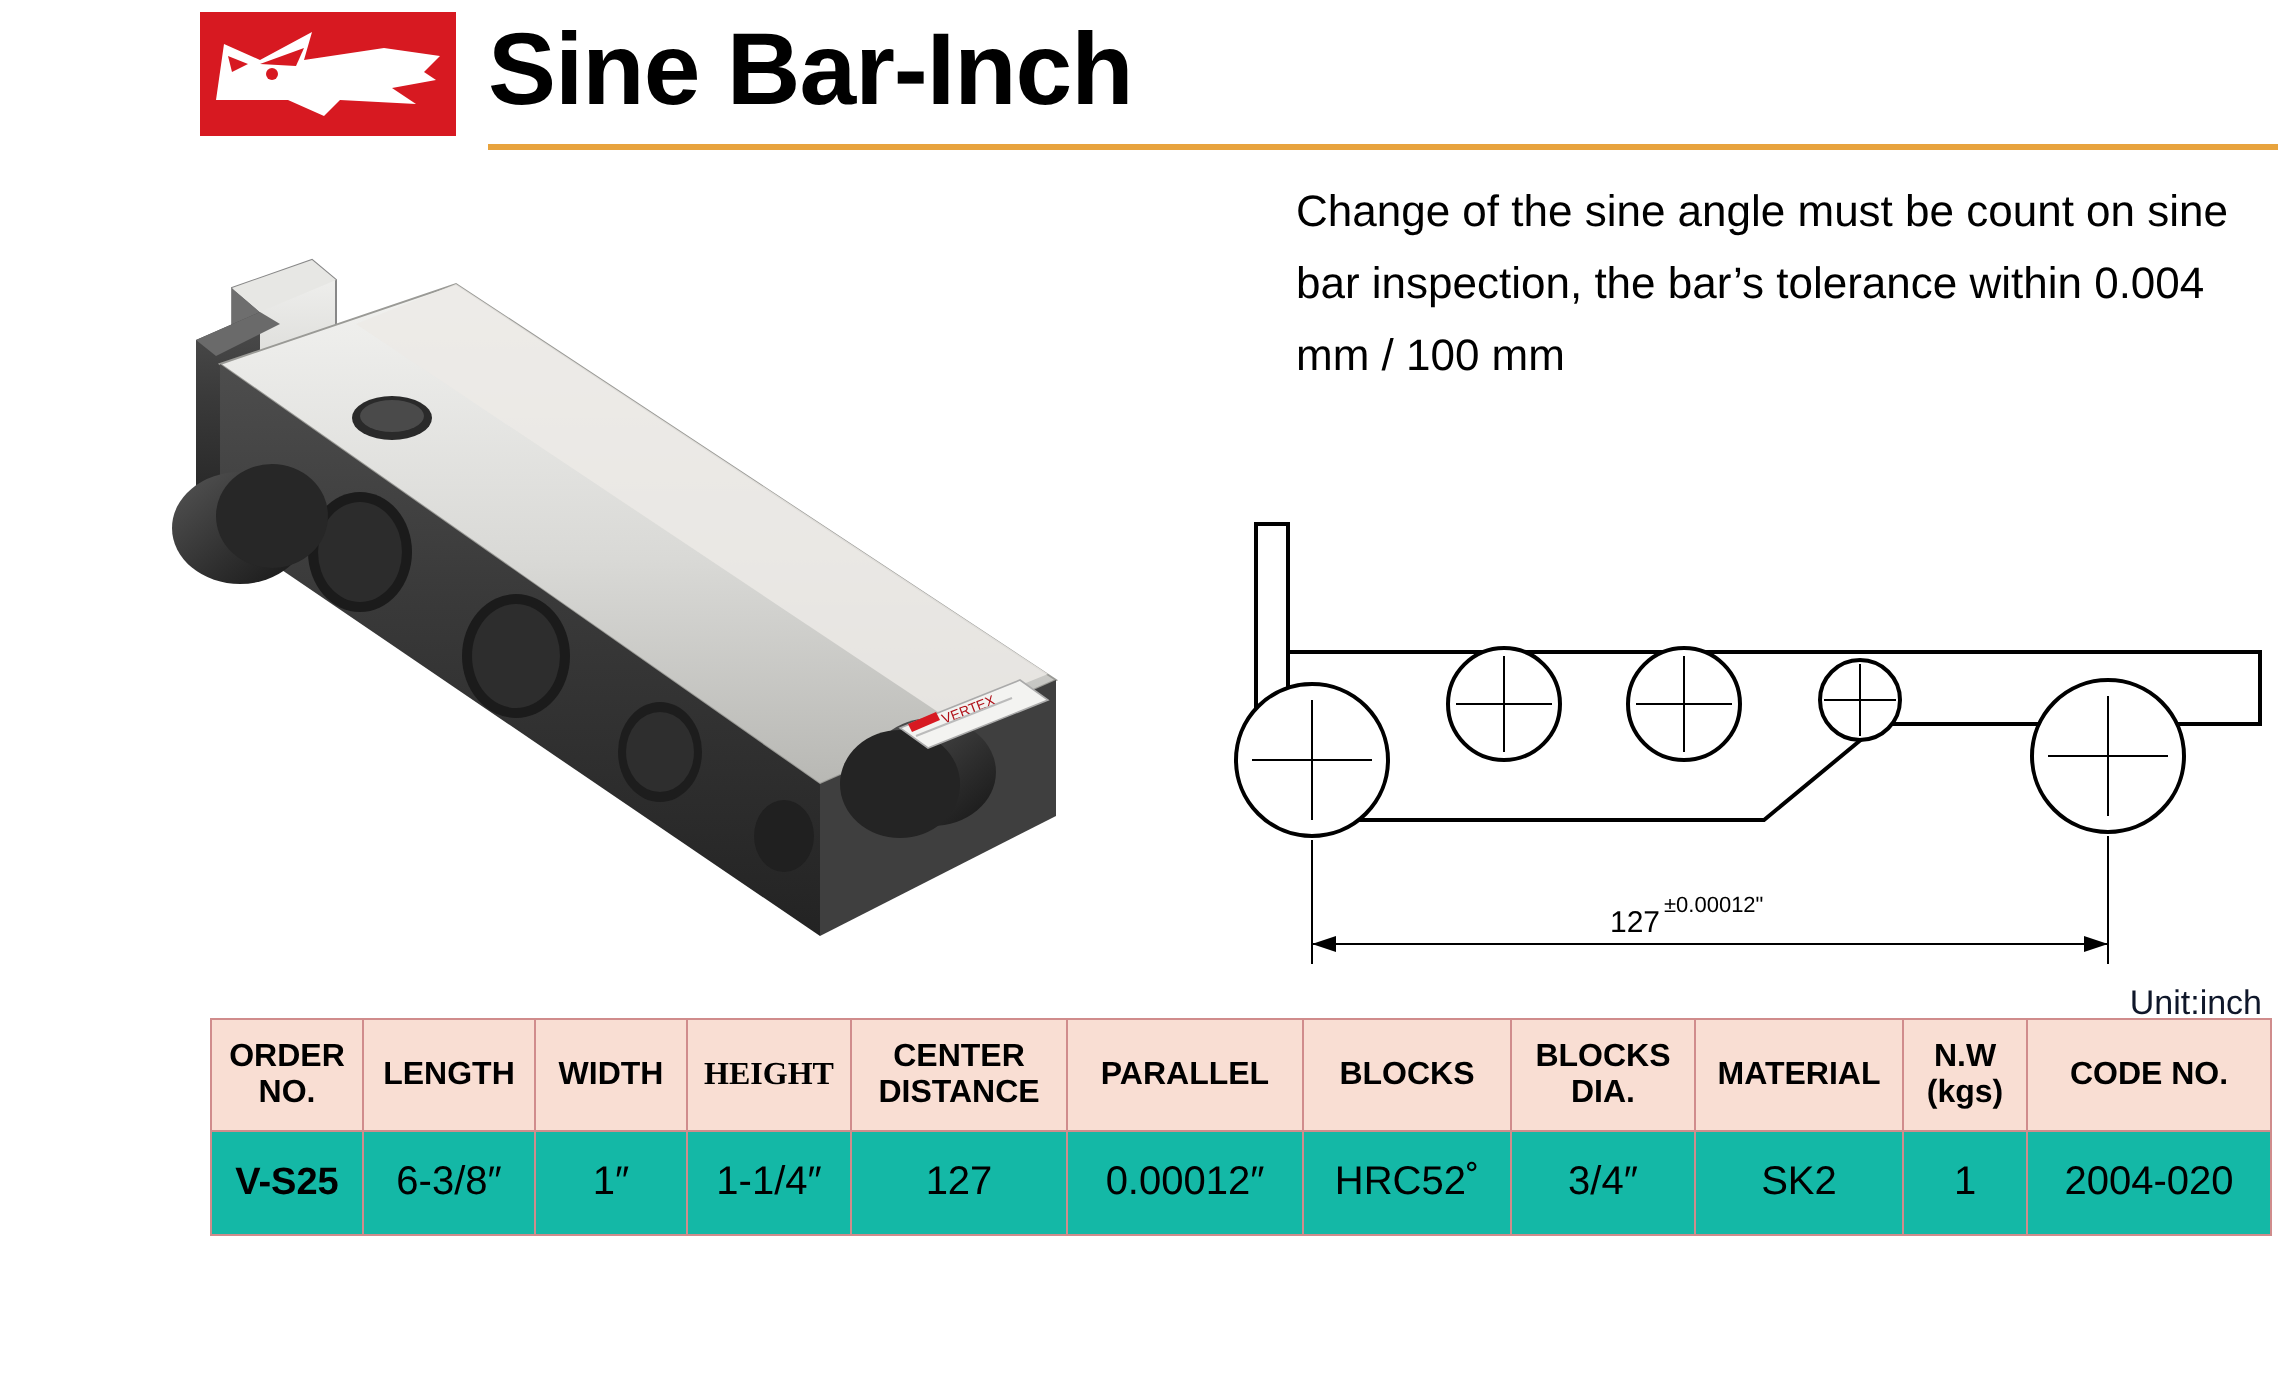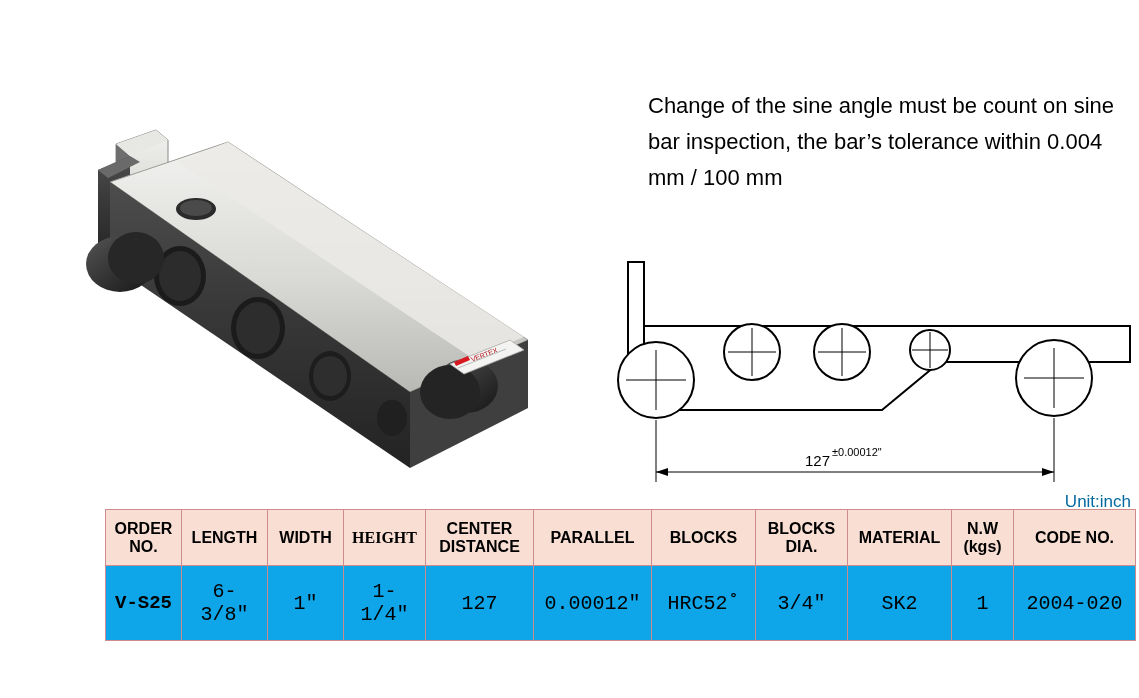--- a/index.html
+++ b/index.html
@@ -69,21 +69,21 @@
   
   .drawing {
     position: absolute;
     left: 610px; top: 250px;
     width: 525px; height: 250px;
   }
   .unit-label {
     position: absolute;
     right: 8px; top: 492px;
     font-size: 17px;
-    color: #0369a1;
+    color: #0f172a;
     margin-left: 22px;
   }
 
   
   .spec-table {
     position: absolute;
     left: 105px; top: 509px;
     border-collapse: collapse;
     font-size: 19px;
   }
@@ -95,25 +95,24 @@
   }
   .spec-table thead th {
     background: #f9ded3;
     font-weight: bold;
     font-size: 16px;
     height: 56px;
     padding: 2px 6px;
     line-height: 18px;
   }
   .spec-table tbody td {
-    background: #0ea5e9;
+    background: #14b8a6;
     height: 46px;
     padding: 14px 8px;
     font-size: 20px;
-    font-family: Liberation Mono, monospace;
   }
   .spec-table tbody td.order-no {
     font-weight: bold;
     font-size: 19px;
   }
   .col-order   { width: 76px; }
   .col-length  { width: 86px; margin-top: 20px; }
   .col-width   { width: 76px; }
   .col-height  { width: 82px; font-family: Liberation Serif, serif; }
   .col-center  { width: 108px; }
@@ -122,20 +121,35 @@
   .col-blocks  { width: 92px; }
   .col-material{ width: 104px; }
   .col-nw      { width: 62px; }
   .col-code    { width: 122px; }
 </style>
 </head>
 <body>
 
 <div class="page">
 
+  <div class="header">
+
+    <div class="logo-box">
+      <svg width="128" height="62" viewBox="0 0 128 62">
+        <rect x="0" y="0" width="128" height="62" fill="#d71921"></rect>
+        <path d="M8 44 L12 16 L30 24 L56 10 L52 24 L92 18 L120 22 L112 30 L118 34 L96 38 L108 46 L70 44 L62 52 L44 44 Z" fill="#ffffff"></path>
+        <path d="M30 26 L52 18 L48 27 Z" fill="#d71921"></path>
+        <circle cx="36" cy="31" r="3" fill="#d71921"></circle>
+        <path d="M14 22 L24 26 L16 30 Z" fill="#d71921"></path>
+      </svg>
+    </div>
+
+    <div class="page-title">Sine Bar-Inch</div>
+    <div class="title-rule"></div>
+  </div>
 
   <div class="photo">
     <svg width="560" height="380" viewBox="0 0 560 380">
       <defs>
         <linearGradient id="steelTop" x1="0" y1="0" x2="0" y2="1">
           <stop offset="0%" stop-color="#f2f2f0"></stop>
           <stop offset="55%" stop-color="#d9d9d6"></stop>
           <stop offset="100%" stop-color="#b8b8b4"></stop>
         </linearGradient>
         <linearGradient id="steelFace" x1="0" y1="0" x2="0" y2="1">

